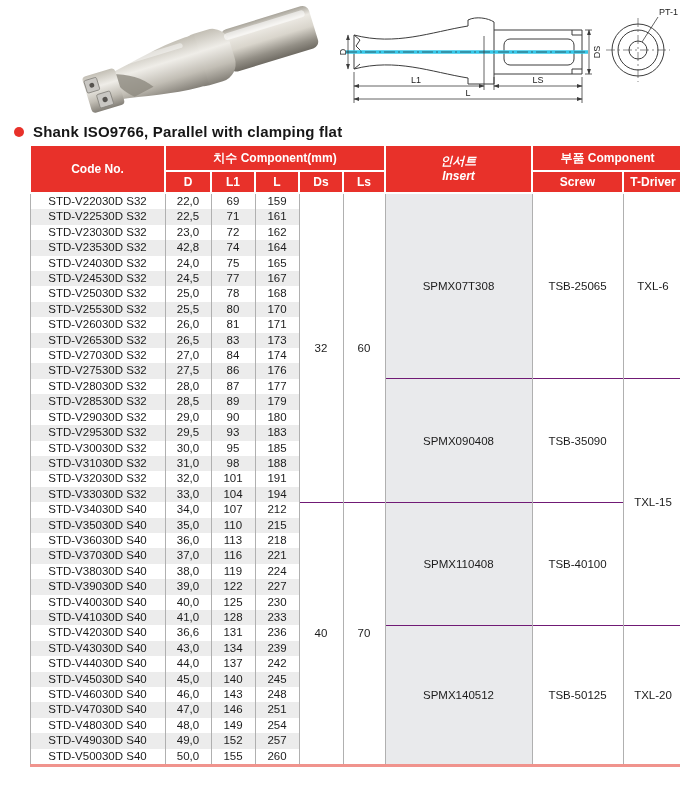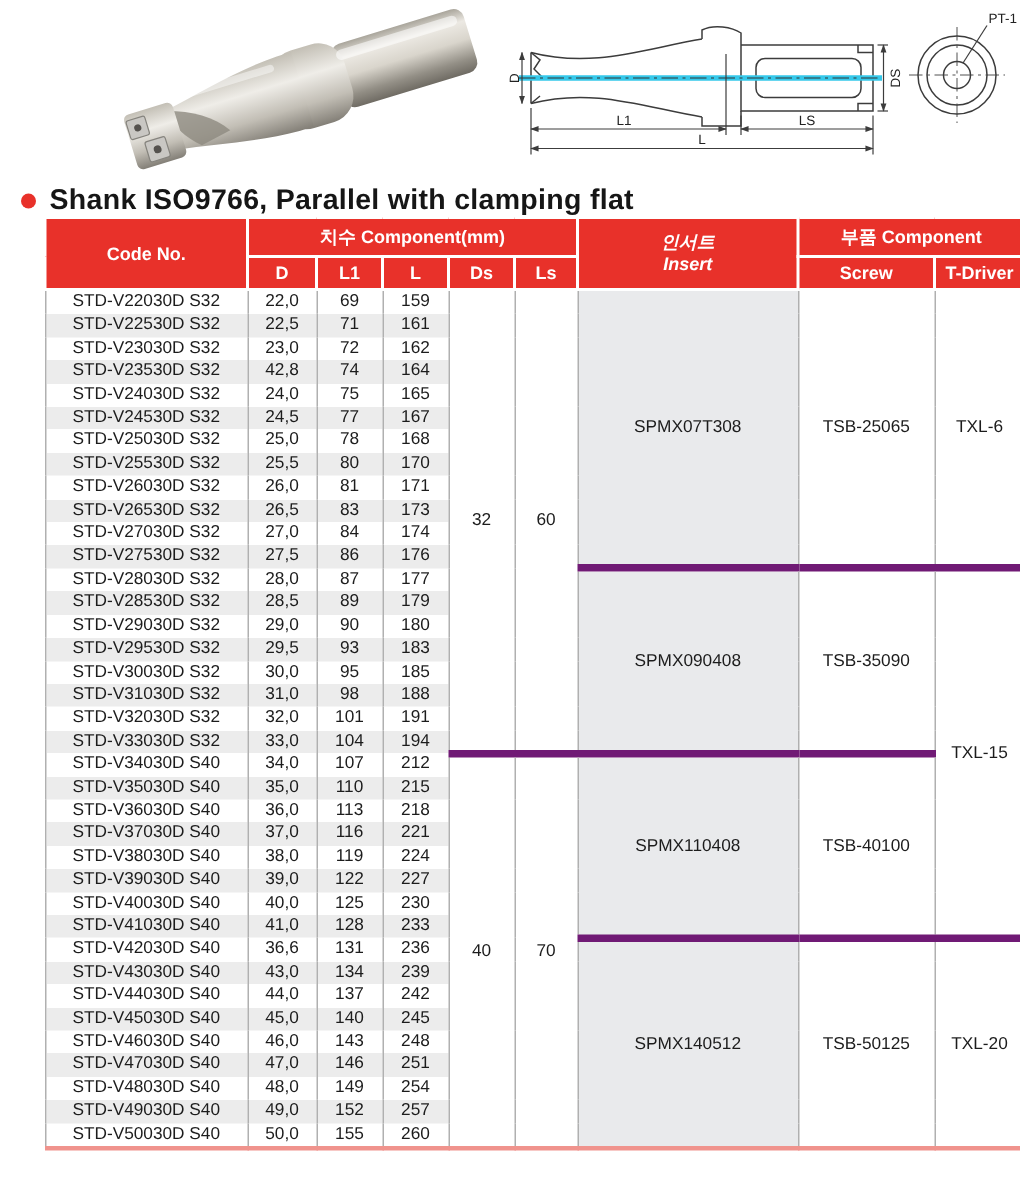--- a/index.html
+++ b/index.html
@@ -4,21 +4,21 @@
 <style>
   html,body{margin:0;padding:0;}
   body{
     width:680px;height:785px;position:relative;background:#fff;
     font-family:"Liberation Sans",sans-serif;color:#1c1c1c;overflow:hidden;
   }
   .photo{position:absolute;left:52px;top:0;width:285px;height:118px;}
   .diagram{position:absolute;left:336px;top:6px;width:342px;height:104px;}
   .title-row{position:absolute;left:14px;top:123px;display:flex;align-items:center;gap:9px;}
   .bullet{width:10px;height:10px;border-radius:50%;background:#e8312a;flex:0 0 auto;}
-  .title-text{font-size:19px;font-weight:bold;letter-spacing:.2px;color:#161616;}
+  .title-text{font-size:15px;font-weight:bold;letter-spacing:.2px;color:#161616;}
 
   table.spec{
     position:absolute;left:29px;top:144px;width:653px;
     border-collapse:collapse;table-layout:fixed;
   }
   table.spec th,table.spec td{padding:0;margin:0;}
   thead th{
     background:#e8312a;color:#fff;font-weight:bold;font-size:12px;
     border:2px solid #fff;text-align:center;
   }
@@ -26,21 +26,21 @@
   thead tr.h2 th{height:20px;}
   th.insert-h{line-height:1.25;font-style:italic;}
   tbody{border-top:2px solid #a32117;border-bottom:3px solid #f0938d;}
   tbody td{
     font-size:11.5px;text-align:center;height:15.4px;line-height:15.4px;
     border-left:1px solid #b0b0b0;white-space:nowrap;overflow:hidden;
     background:#fff;
   }
   tbody tr td:last-child{border-right:1px solid #b0b0b0;}
   td.alt{background:#ececec;}
-  td.merge{vertical-align:middle;border-top:5px solid #701a75;background:#fff;line-height:normal;}
+  td.merge{vertical-align:middle;border-top:1px solid #701a75;background:#fff;line-height:normal;}
   td.merge.first{border-top:none;margin-left:12px;}
   td.ins{background:#e9eaec;}
   .diag-label{font-size:9px;fill:#222;font-family:"Liberation Sans",sans-serif;}
   .outline{fill:none;stroke:#3c3c3c;stroke-width:1;}
   .dim{stroke:#3c3c3c;stroke-width:0.8;fill:none;}
 </style>
 </head>
 <body>
 
 <svg class="photo" viewBox="0 0 285 118" aria-hidden="true">

